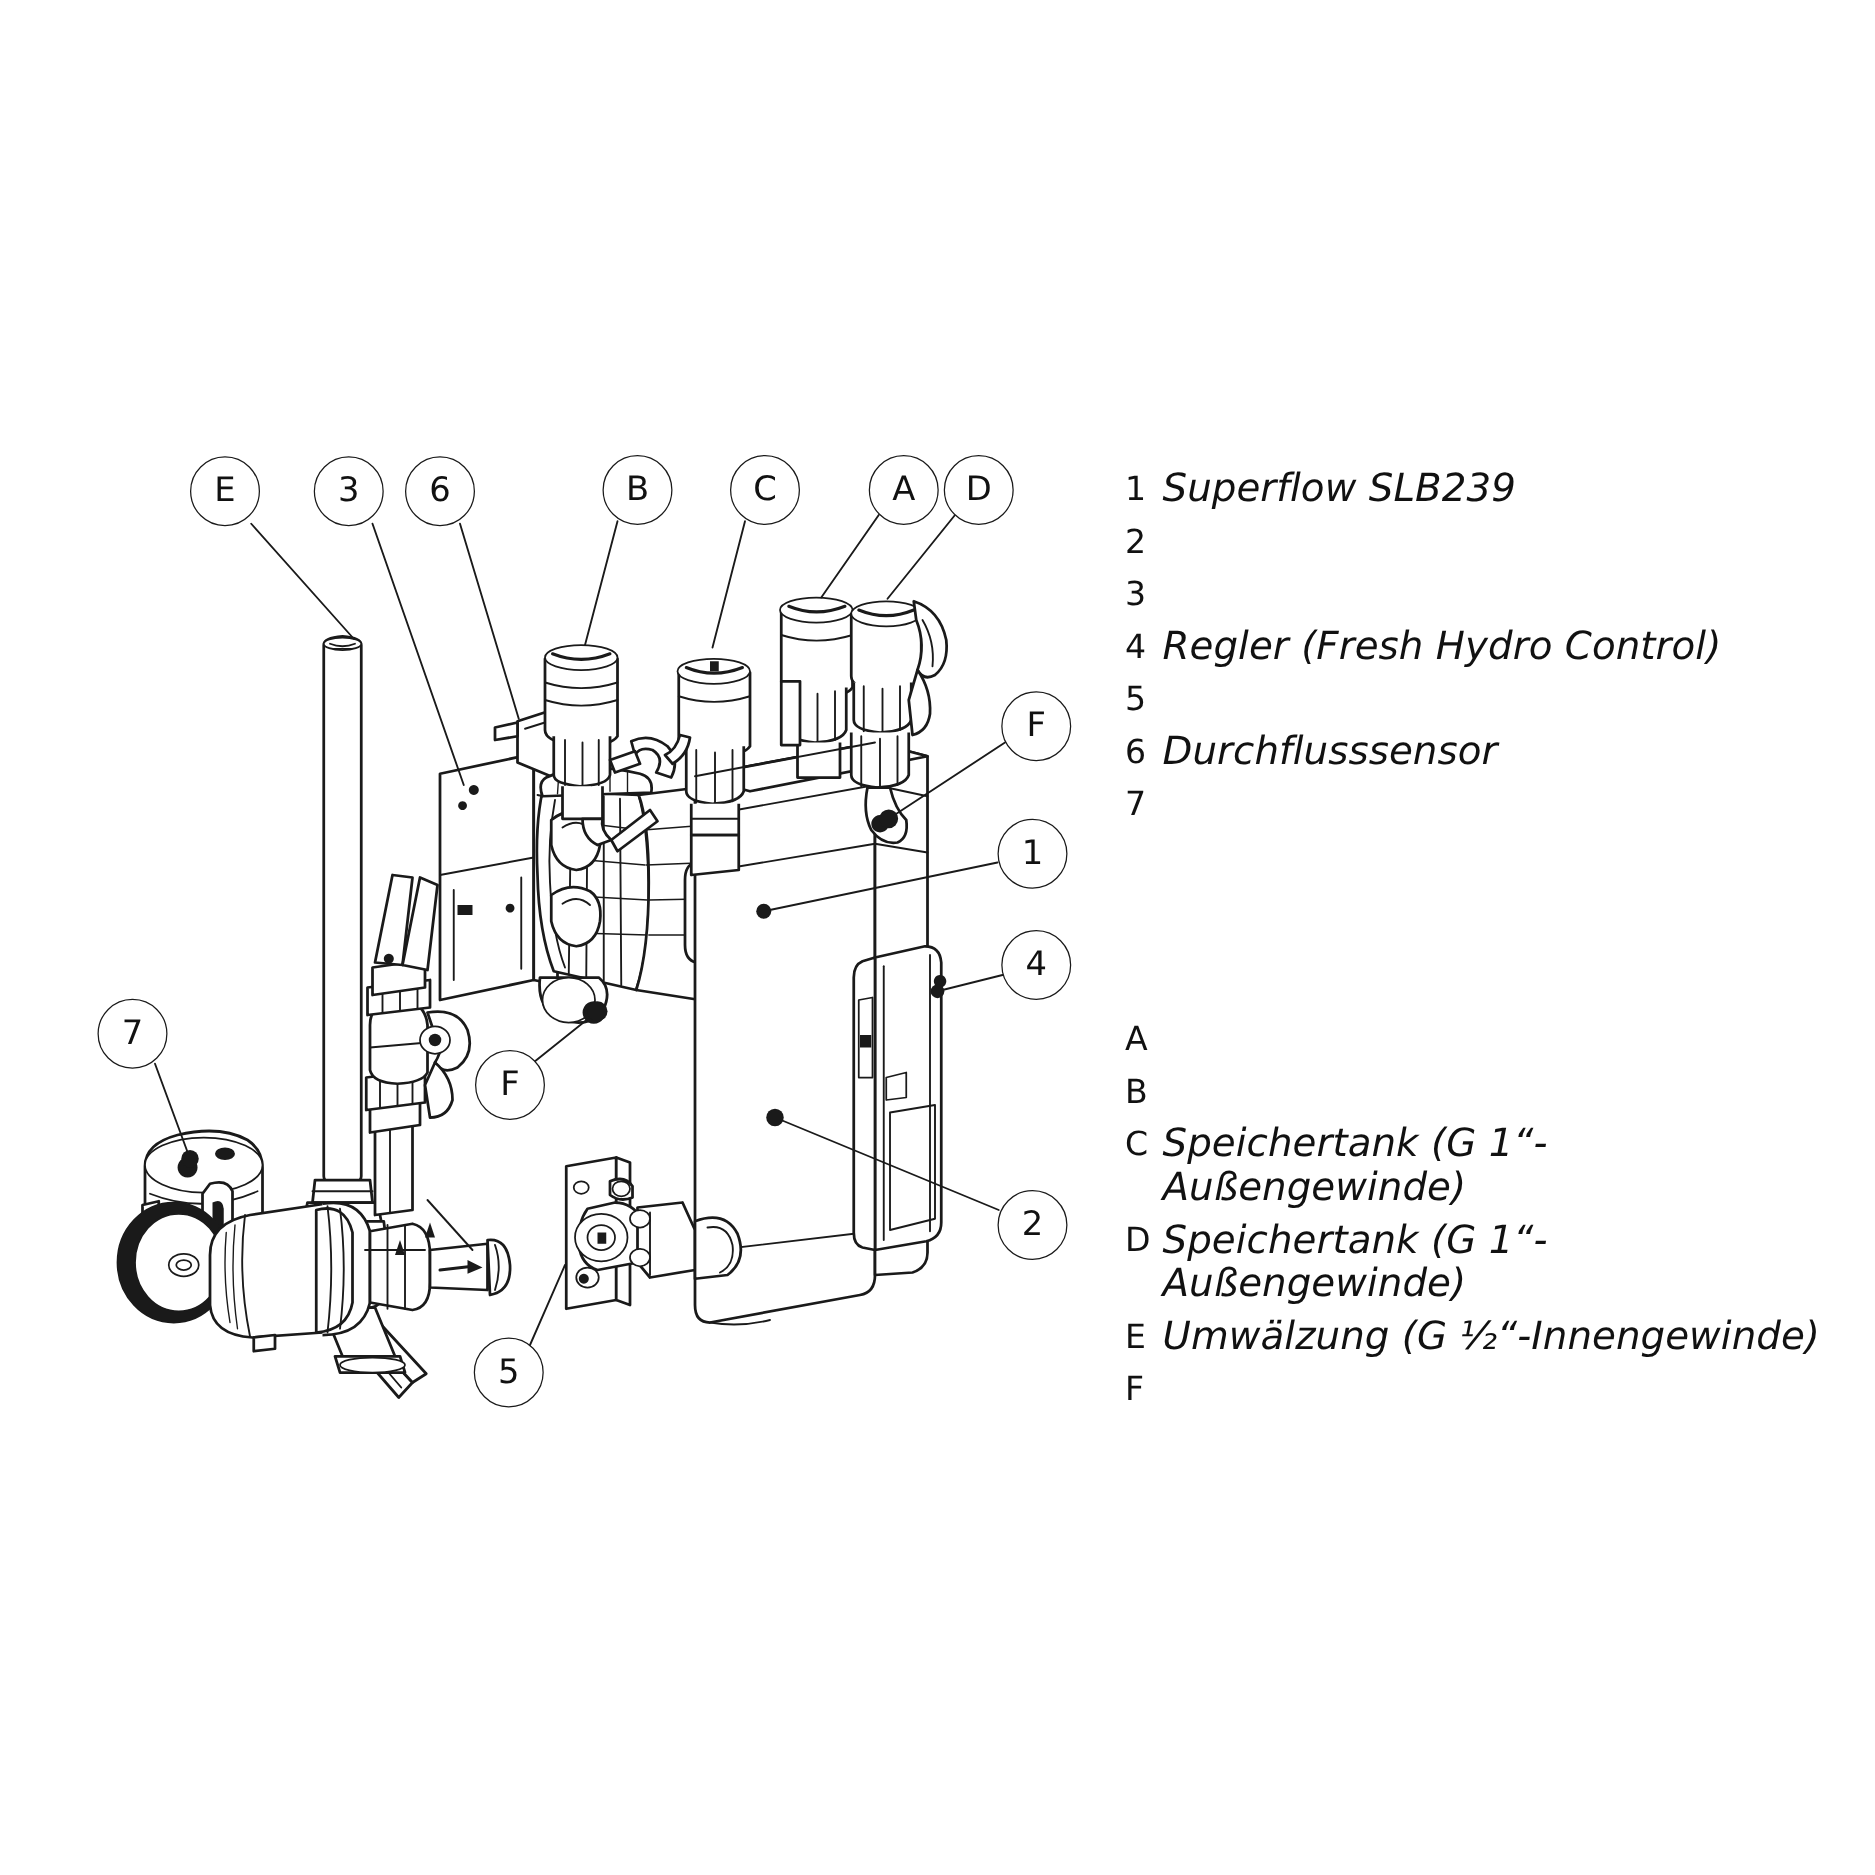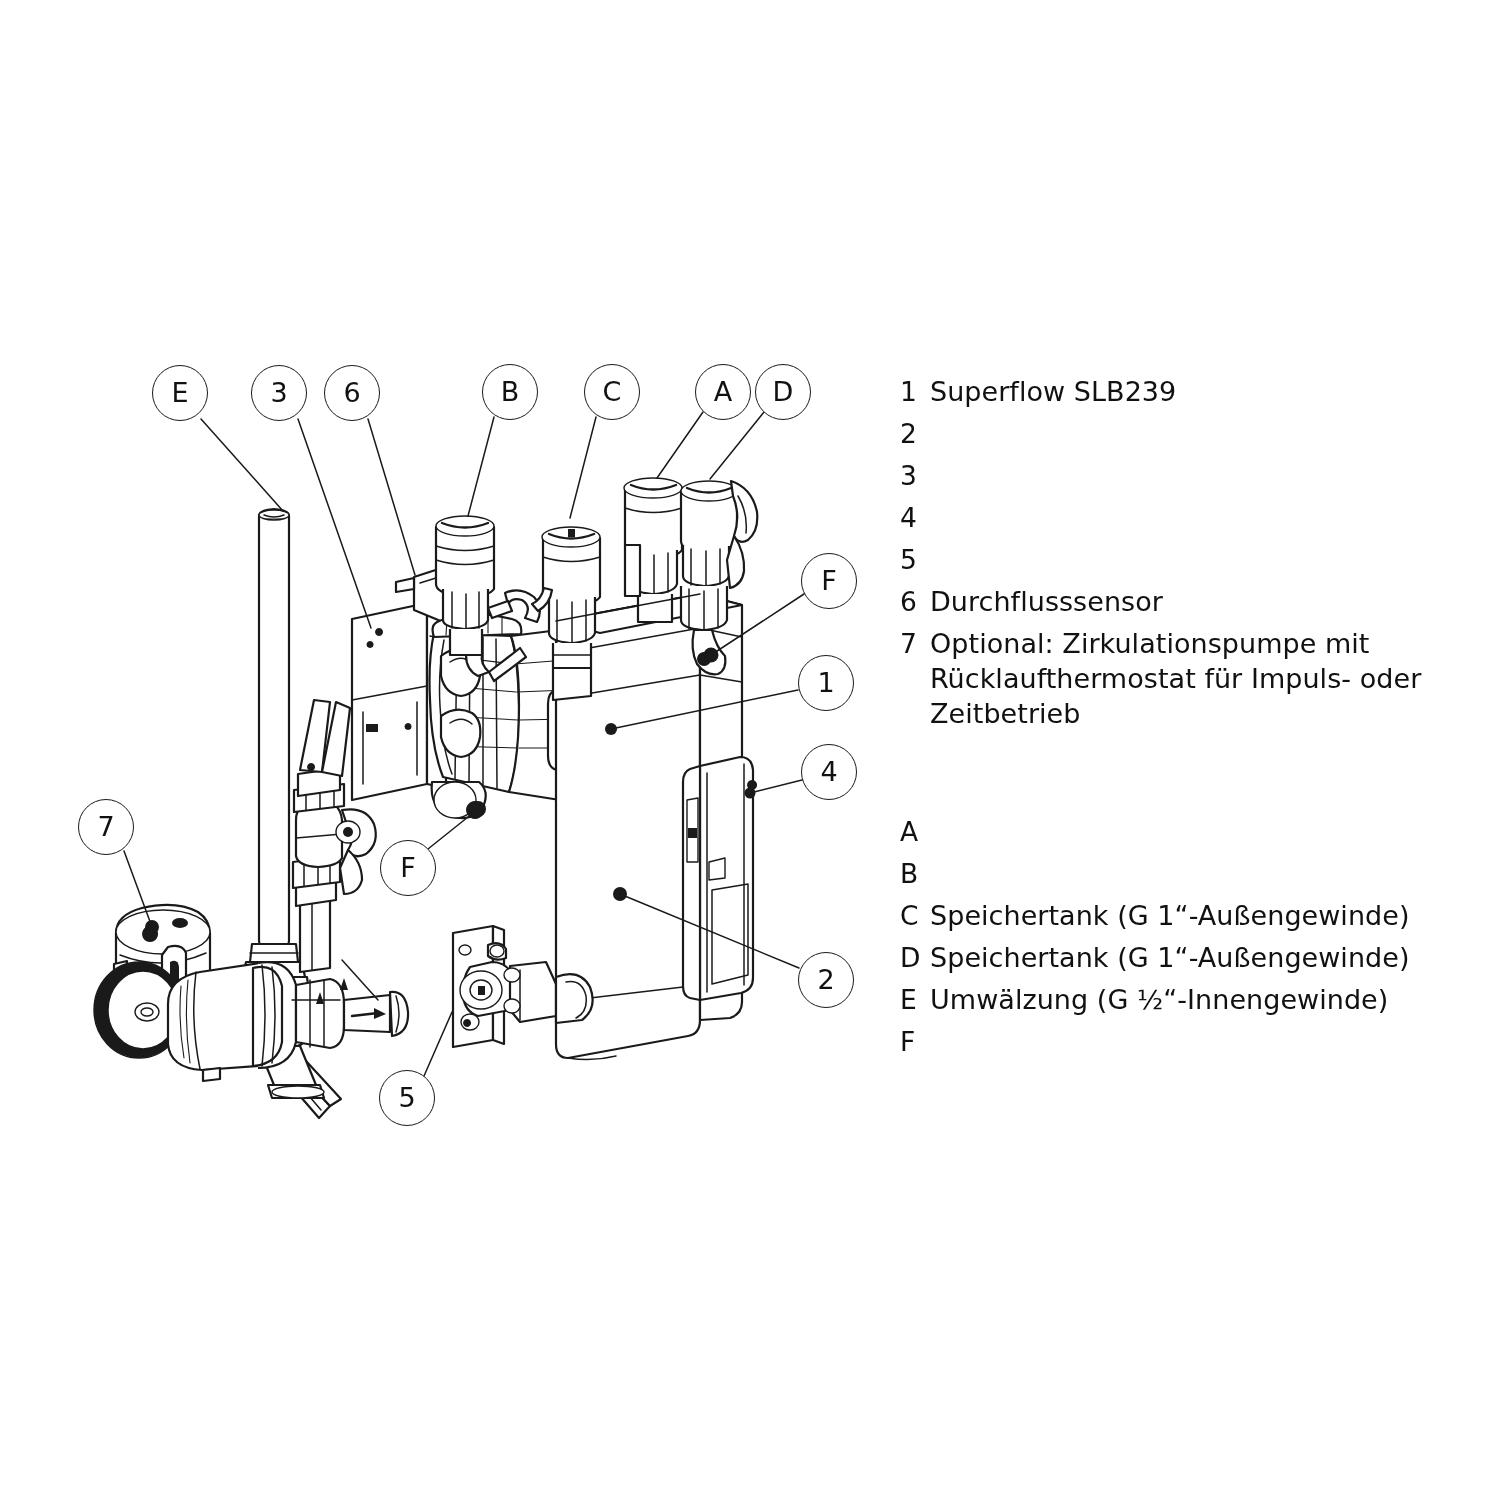--- a/index.html
+++ b/index.html
@@ -24,25 +24,26 @@
   }
   .leg-key{
     width:30px;
     flex:0 0 30px;
     font-size:26.5px;
     line-height:35px;
     font-weight:400;
     letter-spacing:.1px;
   }
   .leg-txt{
-    font-size:27px;
+    font-size:31px;
     line-height:35px;
     font-weight:400;
     letter-spacing:.05px;
     white-space:pre-line;
+    font-style:italic;
   }
   #legend-letters .leg-row{margin-bottom:7px;}
 
   
   .callout{
     position:absolute;
     width:56px;height:56px;
     border:1.6px solid #1a1a1a;
     border-radius:50%;
     background:#fff;
@@ -419,33 +420,31 @@
       <div class="leg-txt">Superflow SLB239</div>
     </div>
     <div class="leg-row">
       <div class="leg-key">2</div>
     </div>
     <div class="leg-row">
       <div class="leg-key">3</div>
     </div>
     <div class="leg-row">
       <div class="leg-key">4</div>
+      <div class="leg-txt">Regler (Fresh Hydro Control)</div>
     </div>
     <div class="leg-row">
       <div class="leg-key">5</div>
     </div>
     <div class="leg-row">
       <div class="leg-key">6</div>
       <div class="leg-txt">Durchflusssensor</div>
     </div>
     <div class="leg-row">
       <div class="leg-key">7</div>
-      <div class="leg-txt">Optional: Zirkulationspumpe mit
-Rücklaufthermostat für Impuls- oder
-Zeitbetrieb</div>
     </div>
   </div>
 
   <div class="legend" id="legend-letters">
     <div class="leg-row">
       <div class="leg-key">A</div>
     </div>
     <div class="leg-row">
       <div class="leg-key">B</div>
     </div>

